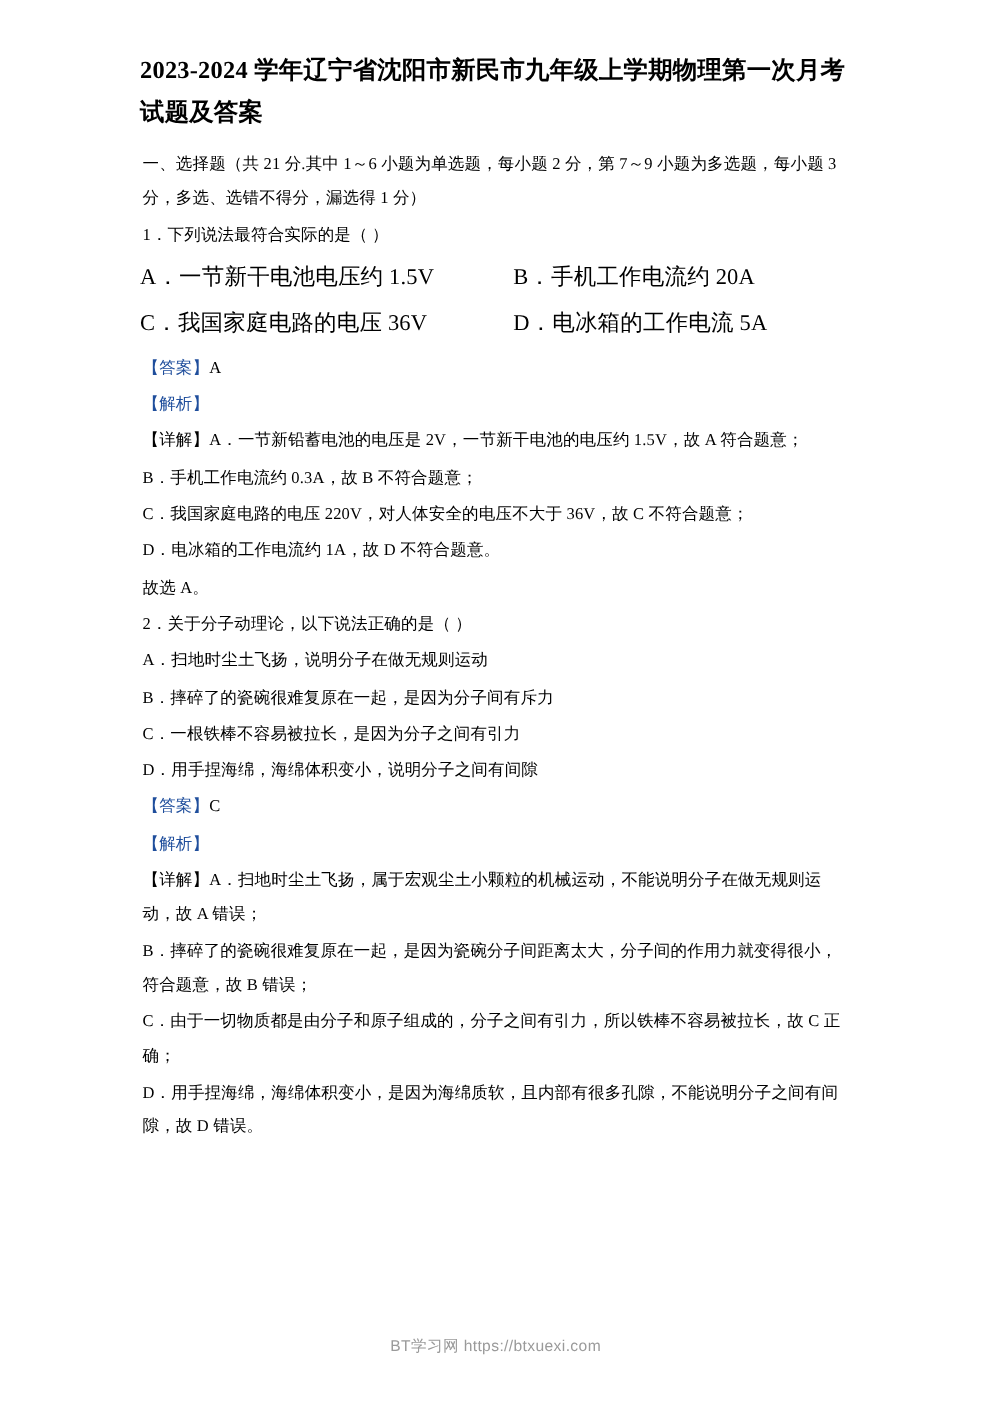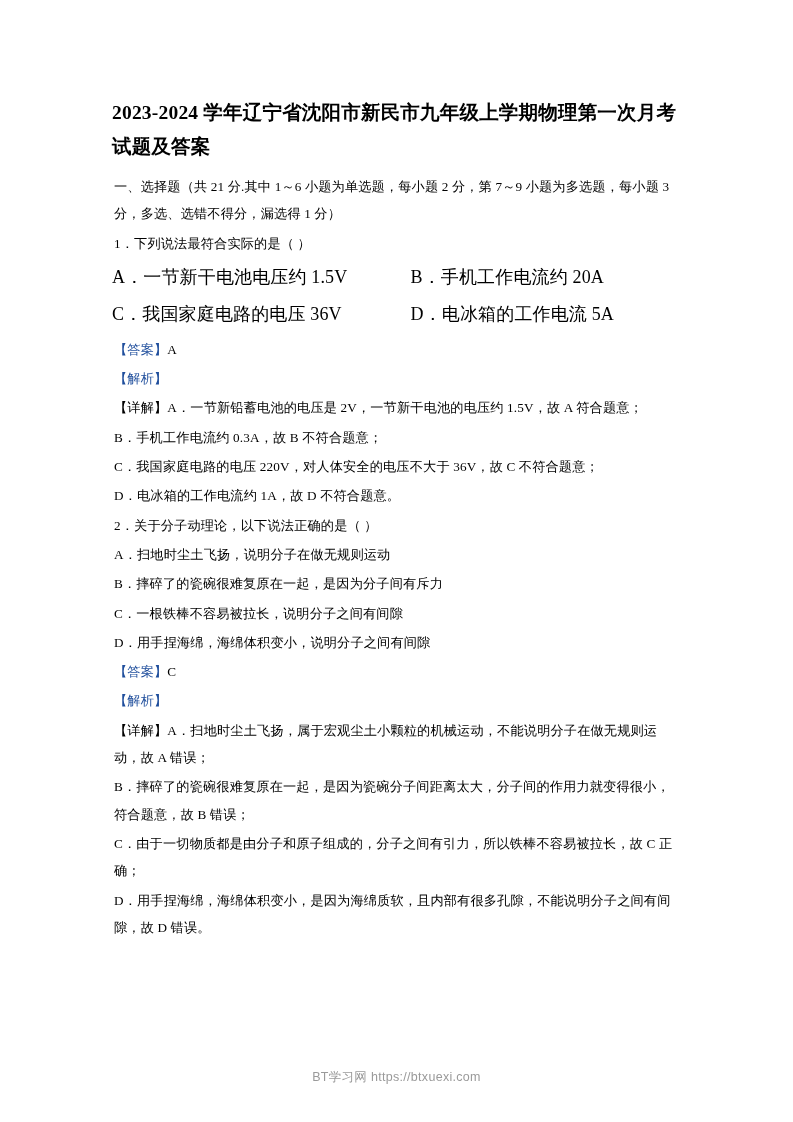--- a/index.html
+++ b/index.html
@@ -15,21 +15,21 @@
     position: relative;
     overflow: hidden;
   }
   .page {
     position: absolute;
     left: 0;
     top: 0;
     width: 793px;
     height: 1122px;
     box-sizing: border-box;
-    padding: 96px 112px 0 112px;
+    padding: 40px 112px 0 112px;
   }
   .doc-title {
     font-size: 19.5px;
     font-weight: bold;
     line-height: 1.72;
     letter-spacing: 0.2px;
     margin: 0 0 10px 0;
     color: #000;
     text-align: left;
   }
@@ -87,25 +87,26 @@
   <div class="opts">
     <div class="col">C．我国家庭电路的电压 36V</div>
     <div class="col right">D．电冰箱的工作电流 5A</div>
   </div>
   <p class="para"><span class="blue">【答案】</span><span>A</span></p>
   <p class="para blue">【解析】</p>
   <p class="para">【详解】A．一节新铅蓄电池的电压是 2V，一节新干电池的电压约 1.5V，故 A 符合题意；</p>
   <p class="para">B．手机工作电流约 0.3A，故 B 不符合题意；</p>
   <p class="para">C．我国家庭电路的电压 220V，对人体安全的电压不大于 36V，故 C 不符合题意；</p>
   <p class="para">D．电冰箱的工作电流约 1A，故 D 不符合题意。</p>
+  <p class="para">故选 A。</p>
 
   <p class="para">2．关于分子动理论，以下说法正确的是（        ）</p>
   <p class="para">A．扫地时尘土飞扬，说明分子在做无规则运动</p>
   <p class="para">B．摔碎了的瓷碗很难复原在一起，是因为分子间有斥力</p>
-  <p class="para">C．一根铁棒不容易被拉长，说明分子之间有间隙</p>
+  <p class="para">C．一根铁棒不容易被拉长，是因为分子之间有引力</p>
   <p class="para">D．用手捏海绵，海绵体积变小，说明分子之间有间隙</p>
   <p class="para"><span class="blue">【答案】</span><span>C</span></p>
   <p class="para blue">【解析】</p>
   <p class="para">【详解】A．扫地时尘土飞扬，属于宏观尘土小颗粒的机械运动，不能说明分子在做无规则运动，故 A 错误；</p>
   <p class="para">B．摔碎了的瓷碗很难复原在一起，是因为瓷碗分子间距离太大，分子间的作用力就变得很小，符合题意，故 B 错误；</p>
   <p class="para">C．由于一切物质都是由分子和原子组成的，分子之间有引力，所以铁棒不容易被拉长，故 C 正确；</p>
   <p class="para">D．用手捏海绵，海绵体积变小，是因为海绵质软，且内部有很多孔隙，不能说明分子之间有间隙，故 D 错误。</p>
 
 </div>
 

